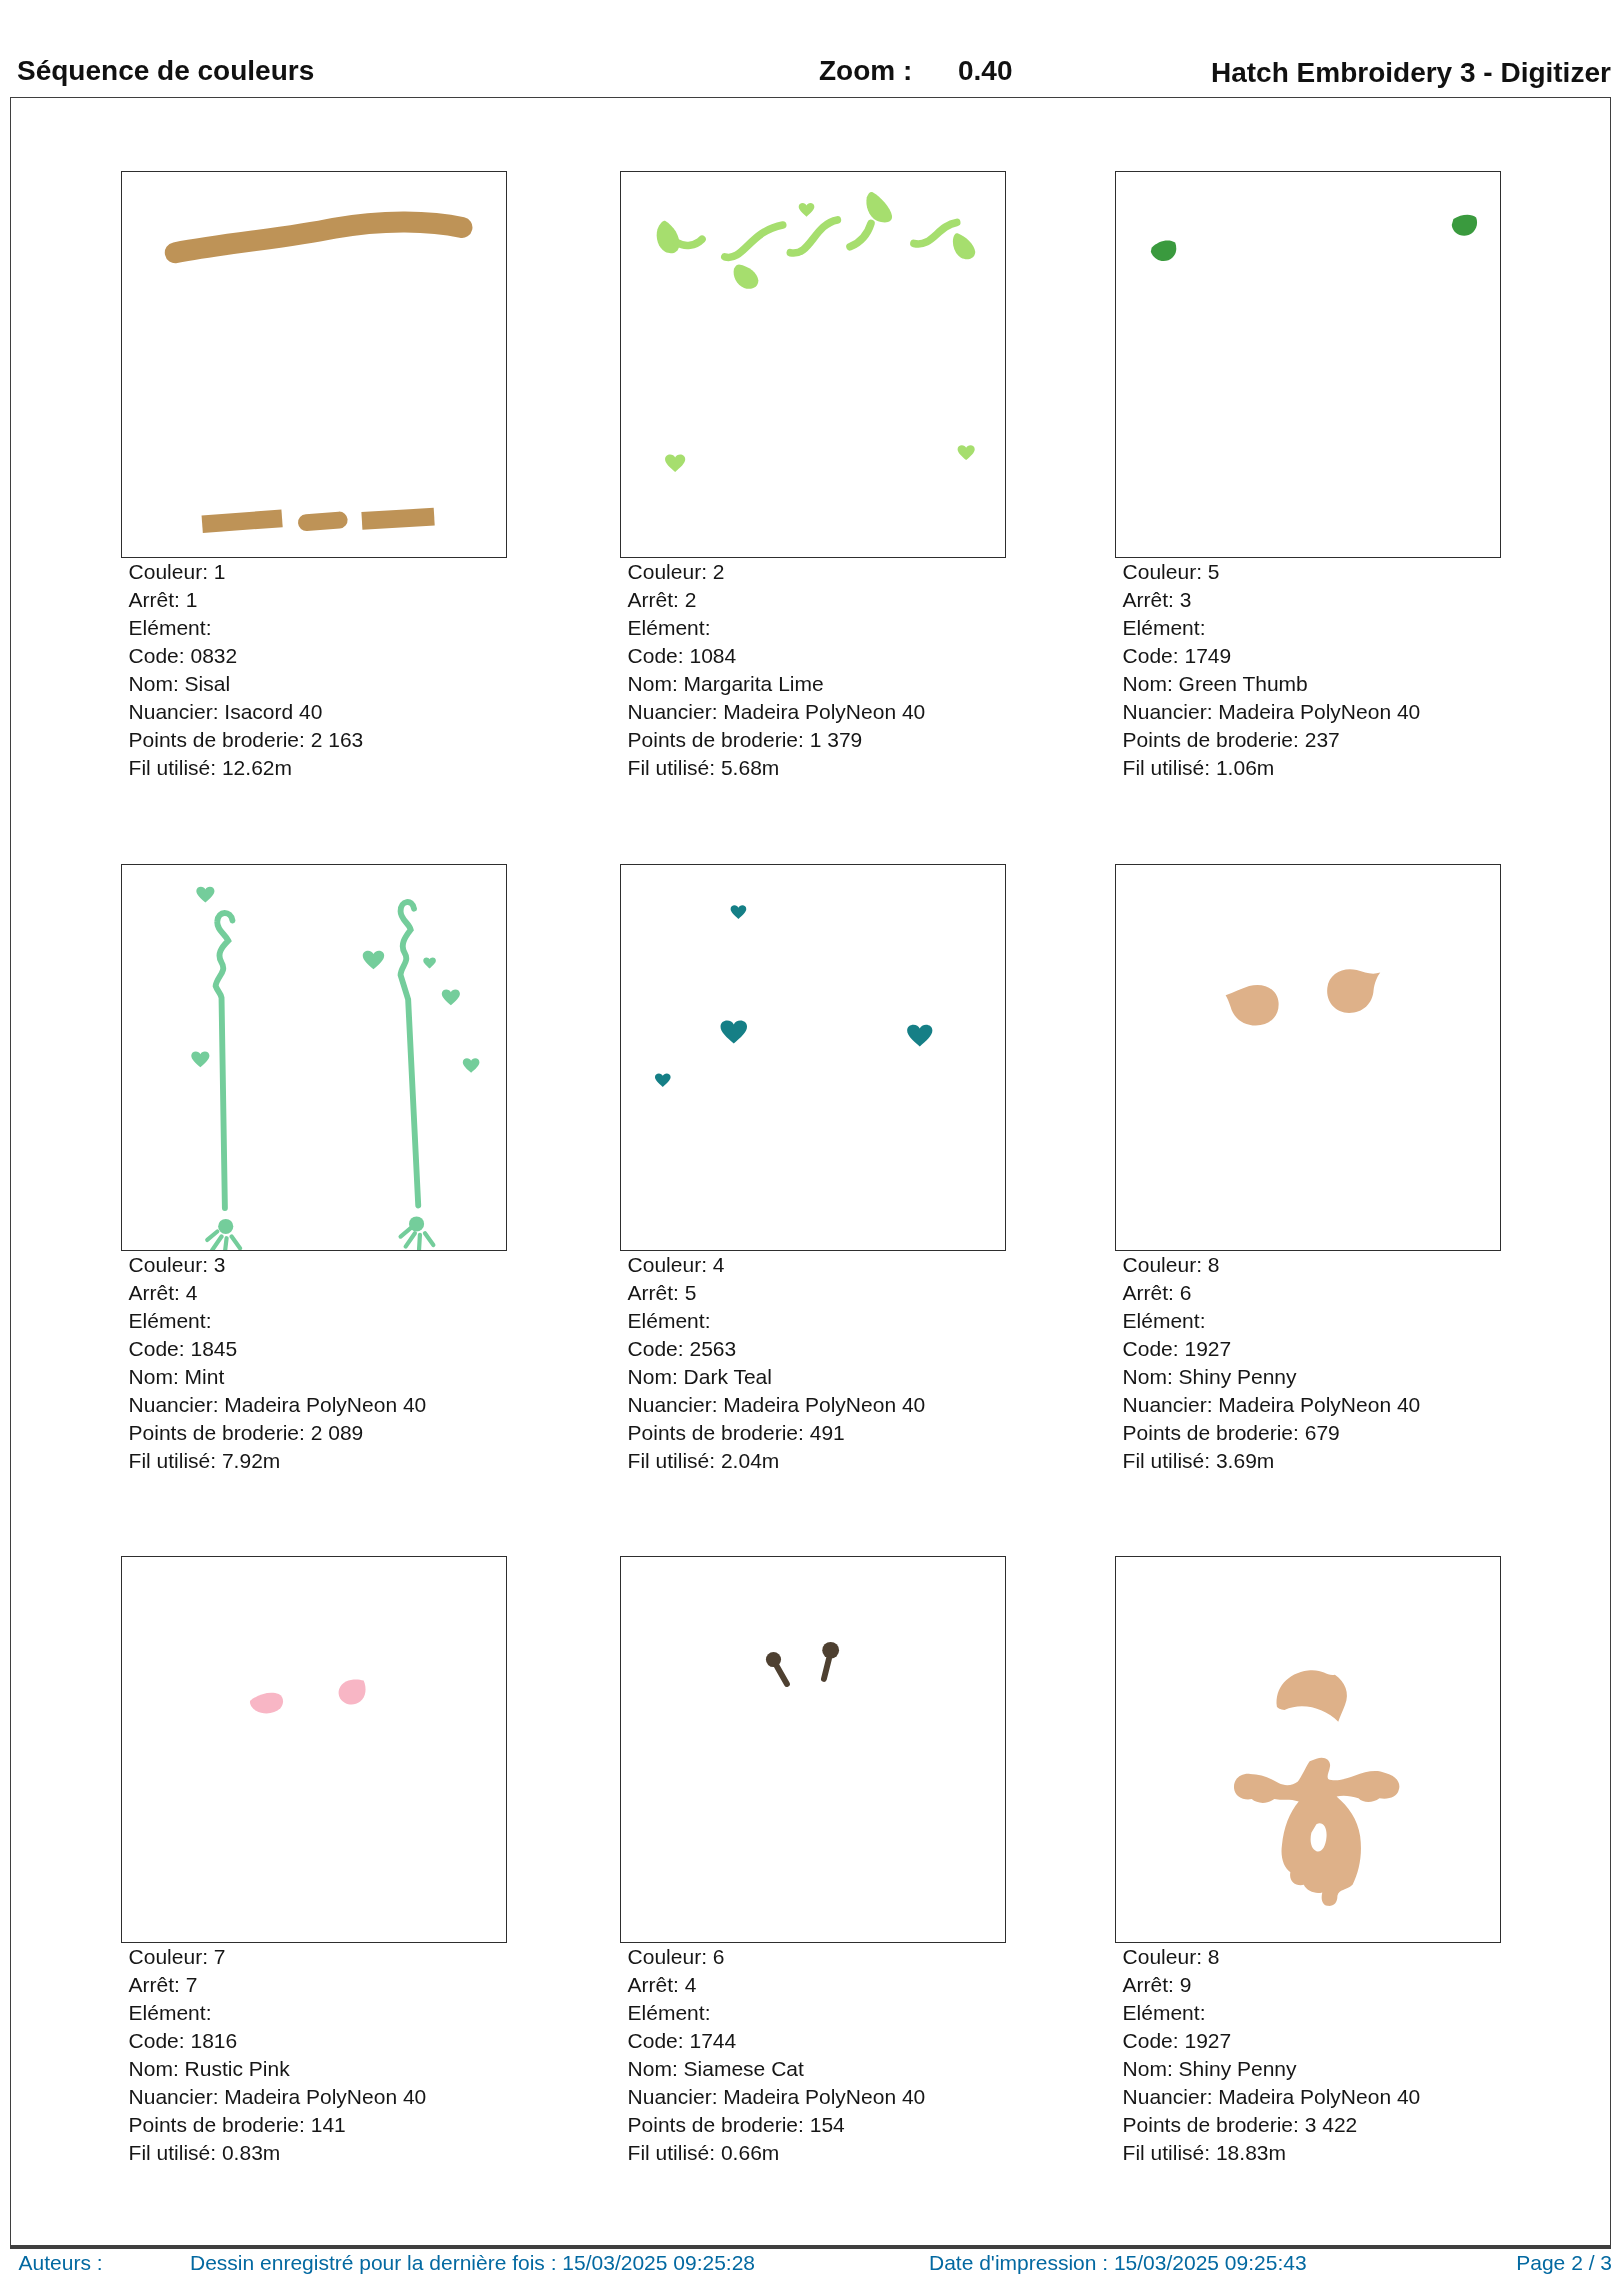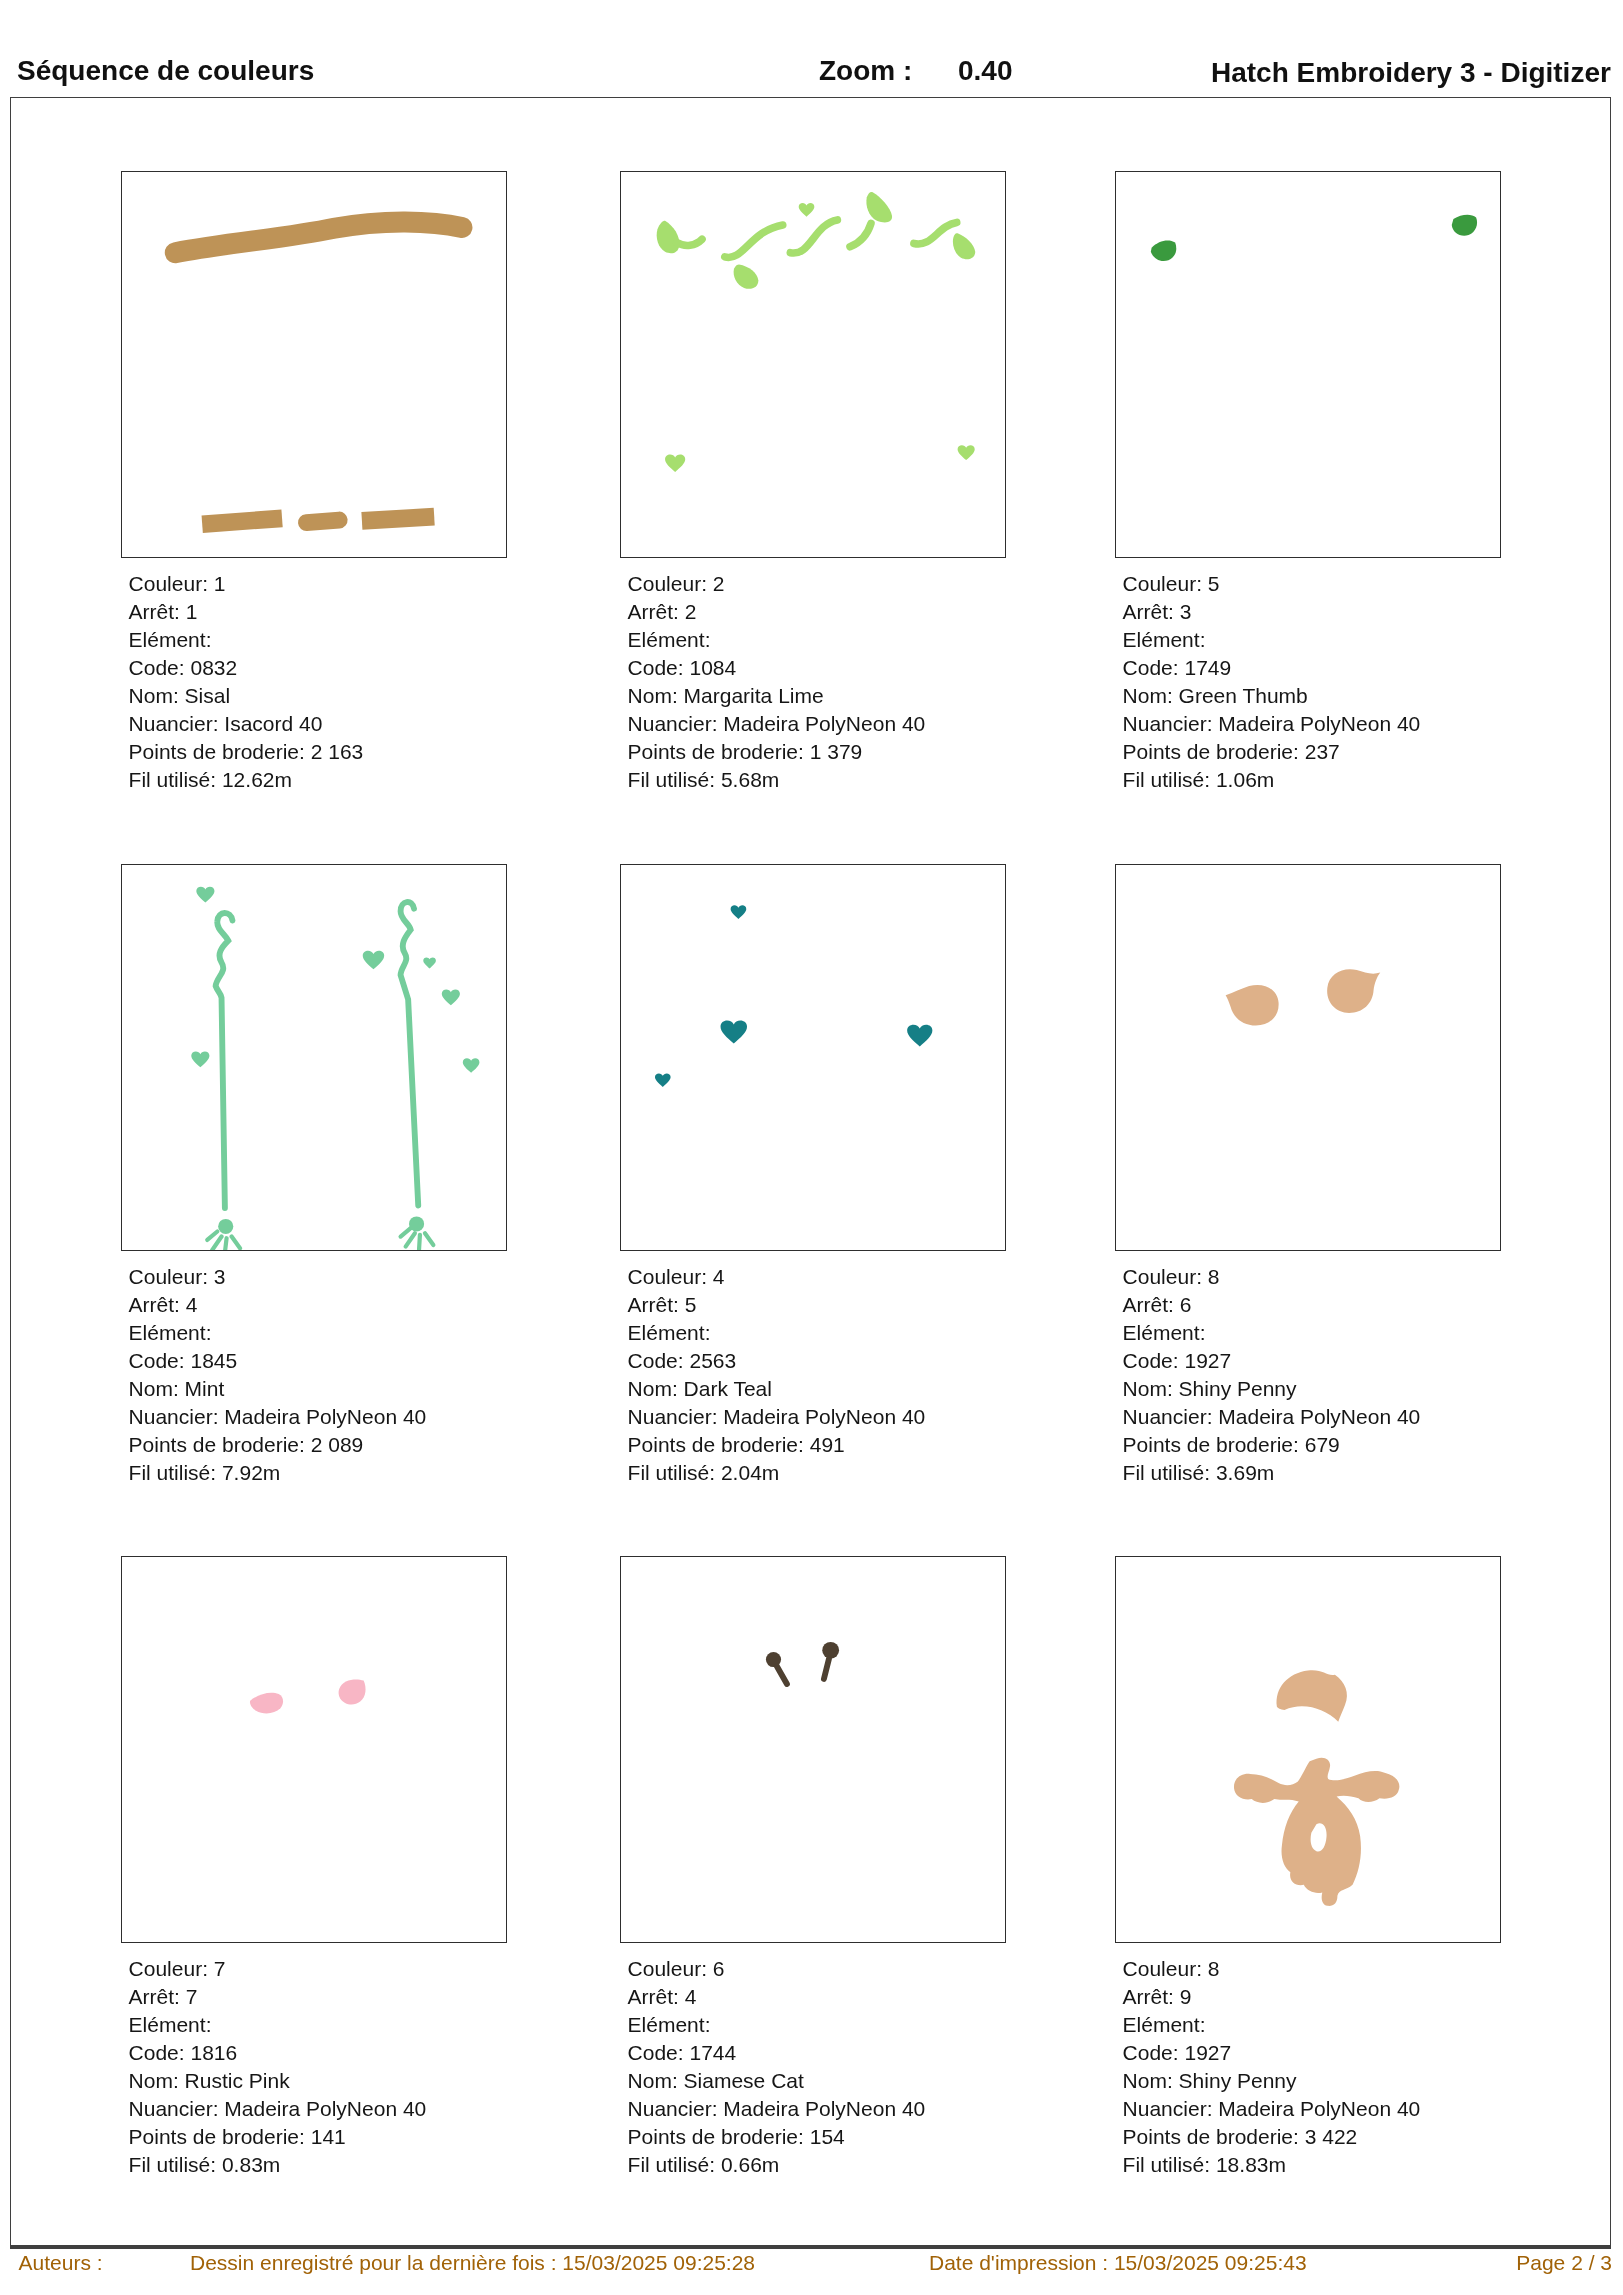--- a/index.html
+++ b/index.html
@@ -19,24 +19,24 @@
   .sheet{
     left:10px;top:97px;width:1601px;height:2152px;box-sizing:border-box;
     border:1.7px solid #3f3f3f;border-bottom-width:4.2px;background:#ffffff;
   }
   
   .cell{position:absolute;width:386px;}
   .swatch{
     width:386px;height:387px;box-sizing:border-box;border:1.7px solid #2e2e2e;background:#ffffff;
   }
   .swatch svg{width:100%;height:100%;display:block;}
-  .info{margin-top:12px;padding-left:7.6px;font-size:21px;line-height:28px;color:#161616;}
+  .info{padding-left:7.6px;font-size:21px;line-height:28px;color:#161616;}
   .info-line{white-space:pre;}
   
-  .ftr{font-size:21px;line-height:25px;white-space:nowrap;color:#a16207;}
+  .ftr{font-size:21px;line-height:25px;white-space:nowrap;color:#0369a1;}
   .ftr-authors{left:18.6px;top:2250px;}
   .ftr-saved{left:190px;top:2250px;}
   .ftr-printed{left:929px;top:2250px;}
   .ftr-page{right:11px;top:2250px;}
 </style>
 </head>
 <body>
 
 <svg width="0" height="0" style="position:absolute" aria-hidden="true">
   <defs>

